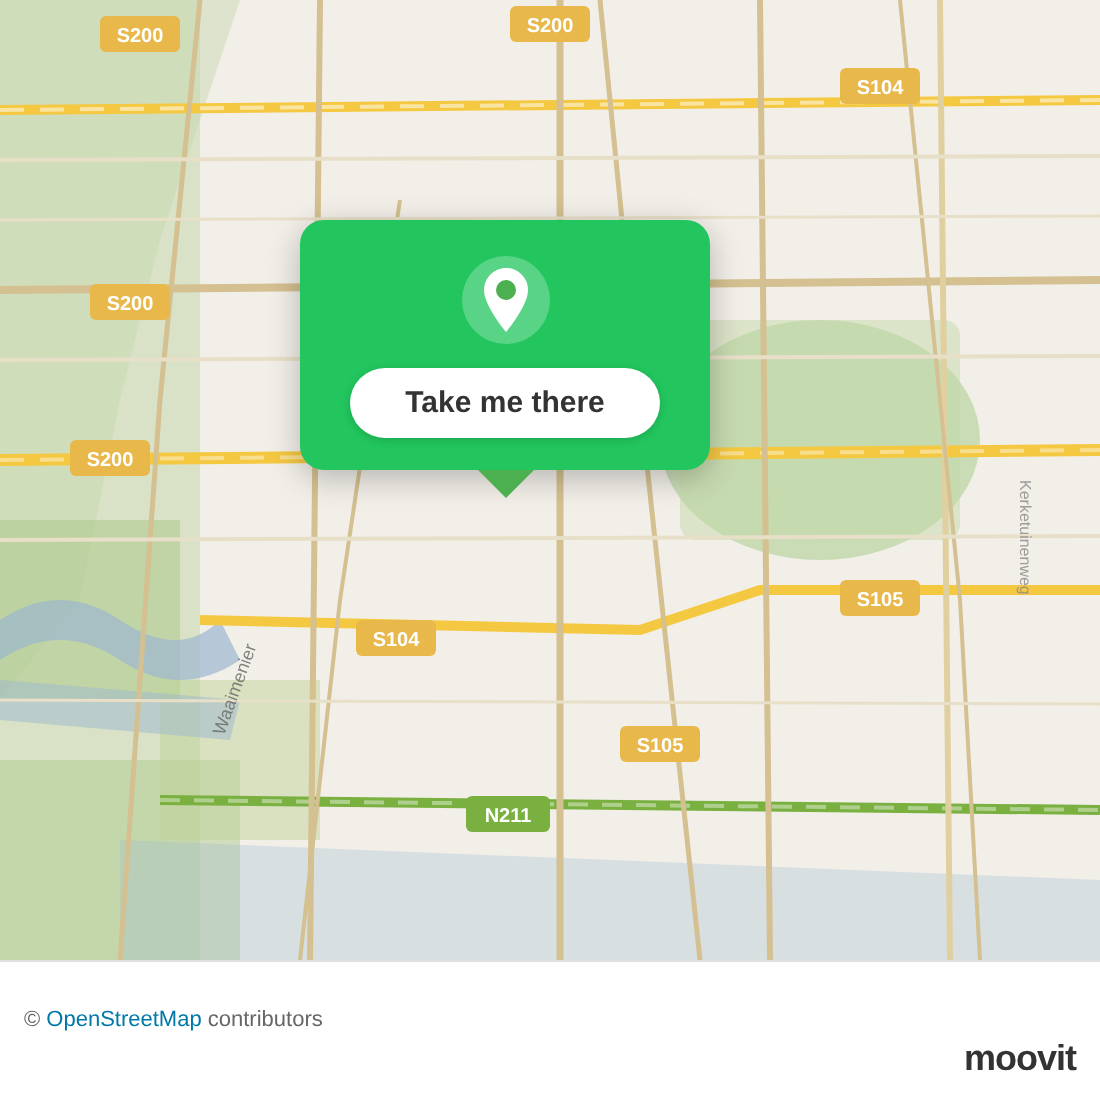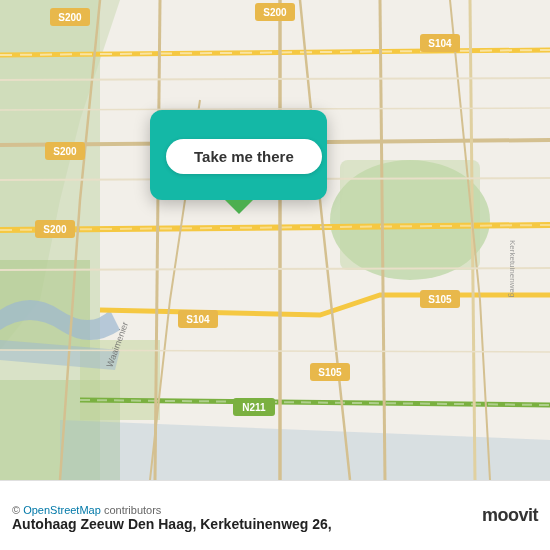--- a/index.html
+++ b/index.html
@@ -37,24 +37,25 @@
       left: 0;
       width: 100%;
       height: 100%;
     }
 
     
     .popup-card {
       position: absolute;
       top: 110px;
       left: 150px;
-      width: 177px;
-      background-color: #14b8a6;
+      width: 205px;
+      background-color: #22c55e;
       border-radius: 12px;
       display: flex;
+      flex-direction: column;
       align-items: center;
       padding: 18px 16px 16px 16px;
       box-shadow: 0 4px 16px rgba(0,0,0,0.25);
       z-index: 10;
     }
 
     .popup-card::after {
       content: '';
       position: absolute;
       bottom: -14px;
@@ -105,21 +106,21 @@
 
     .location-title {
       font-size: 14px;
       font-weight: 600;
       color: #222;
     }
 
     .moovit-logo {
       position: absolute;
       right: 12px;
-      bottom: 24px;
+      bottom: 10px;
       display: flex;
       align-items: center;
       gap: 2px;
     }
 
     .moovit-text {
       font-size: 18px;
       font-weight: bold;
       color: #333;
       letter-spacing: -0.5px;
@@ -220,20 +221,19 @@
   </div>
 </div>
 
 <div id="footer">
   <div class="osm-credit">
     <span>©</span>
     <span style="color:#0078a8; cursor:pointer;"> OpenStreetMap</span>
     <span> contributors</span>
   </div>
   <div class="location-title">
-    <span>Autohaag Zeeuw Den Haag, Kerketuinenweg 26,</span>
     <br>
   </div>
 
   <div class="moovit-logo">
     <span class="moovit-text">moovit</span>
   </div>
 </div>
 
 </body></html>

